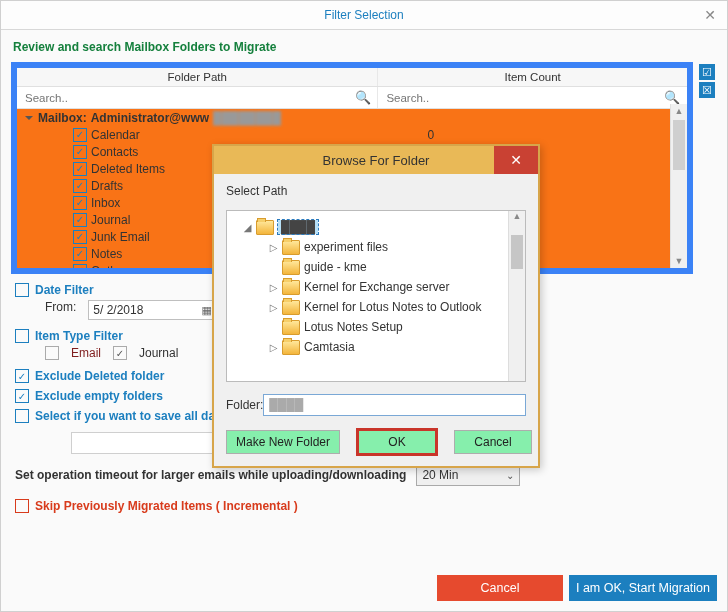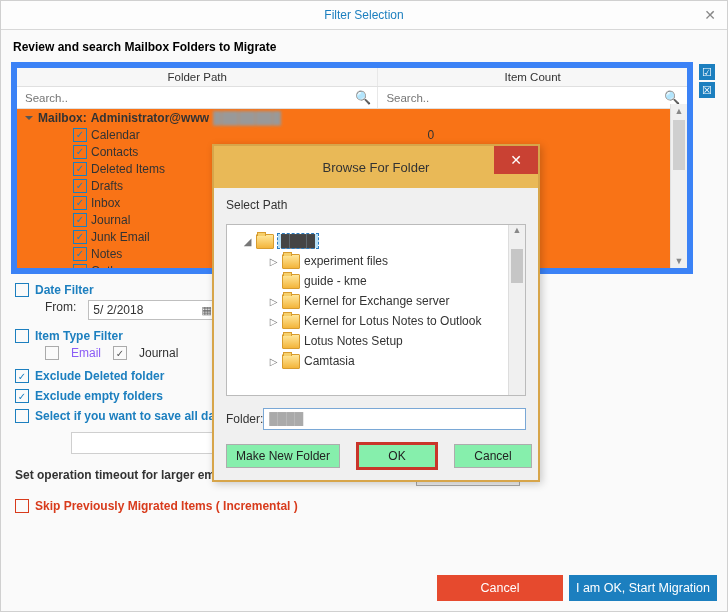--- a/index.html
+++ b/index.html
@@ -30,21 +30,21 @@
     font-size: 12px;
   }
   .titlebar .close-btn {
     position: absolute; right: 0; top: 0;
     width: 34px; height: 28px;
     display: flex; align-items: center; justify-content: center;
     color: #888; font-size: 14px;
   }
   .section-label {
     font-weight: bold;
-    color: #000000;
+    color: #15803d;
     padding: 10px 12px 8px 12px;
   }
   .content-area {
     flex: 1;
     position: relative;
     padding: 0 10px 10px 10px;
     overflow: hidden;
   }
   
   .folder-group {
@@ -127,21 +127,21 @@
   .sub-row { padding-left: 34px; display:flex; gap:12px; align-items:flex-start; }
   .field-label { color:#333; }
   .date-input {
     width: 124px; height:18px; border:1px solid #bfbfbf; background:#fff;
     padding: 0 4px; display:flex; align-items:center; justify-content:space-between;
     font-size:12px;
   }
   .date-input .cal { font-size:11px; color:#666; }
   .mini-chk { width:12px;height:12px;border:1px solid #aaa; display:inline-flex;align-items:center;justify-content:center;font-size:10px;color:#555;}
   .mini-chk.ch::after{content:"✓";}
-  .mini-label { color:#8b5cf6; }
+  .mini-label { color:#7f1d1d; }
   .mini-label.on { color:#333;}
   .free-input {
     width: 360px; height: 20px; border:1px solid #cfcfcf; background:#fff;
     margin-left: 60px; margin-top: 6px;
   }
   .timeout-row { display:flex; align-items:center; gap:10px; padding: 10px 4px;}
   .timeout-label { font-weight:bold; color:#333;}
   .dropdown {
     width: 92px; height:20px; border:1px solid #a9a9a9; background:#efefef;
     display:flex;align-items:center;justify-content:space-between; padding:0 5px;
@@ -165,21 +165,21 @@
   .modal {
     position: absolute;
     left: 212px; top: 144px;
     width: 324px;
     background: #f0f0f0;
     border: 2px solid #d7a54a;
     box-shadow: 2px 2px 8px rgba(0,0,0,.2);
     display:flex; flex-direction:column;
   }
   .modal-title {
-    height: 42px; background: #e9b957;
+    height: 28px; background: #e9b957;
     display:flex; align-items:center; justify-content:center;
     position:relative; color:#333; font-size:13px;
   }
   .modal-title .mclose {
     position:absolute; right:0; top:0;
     width:44px; height:28px;
     background:#c94133; color:#fff;
     display:flex;align-items:center;justify-content:center;
     font-size:14px;
   }

